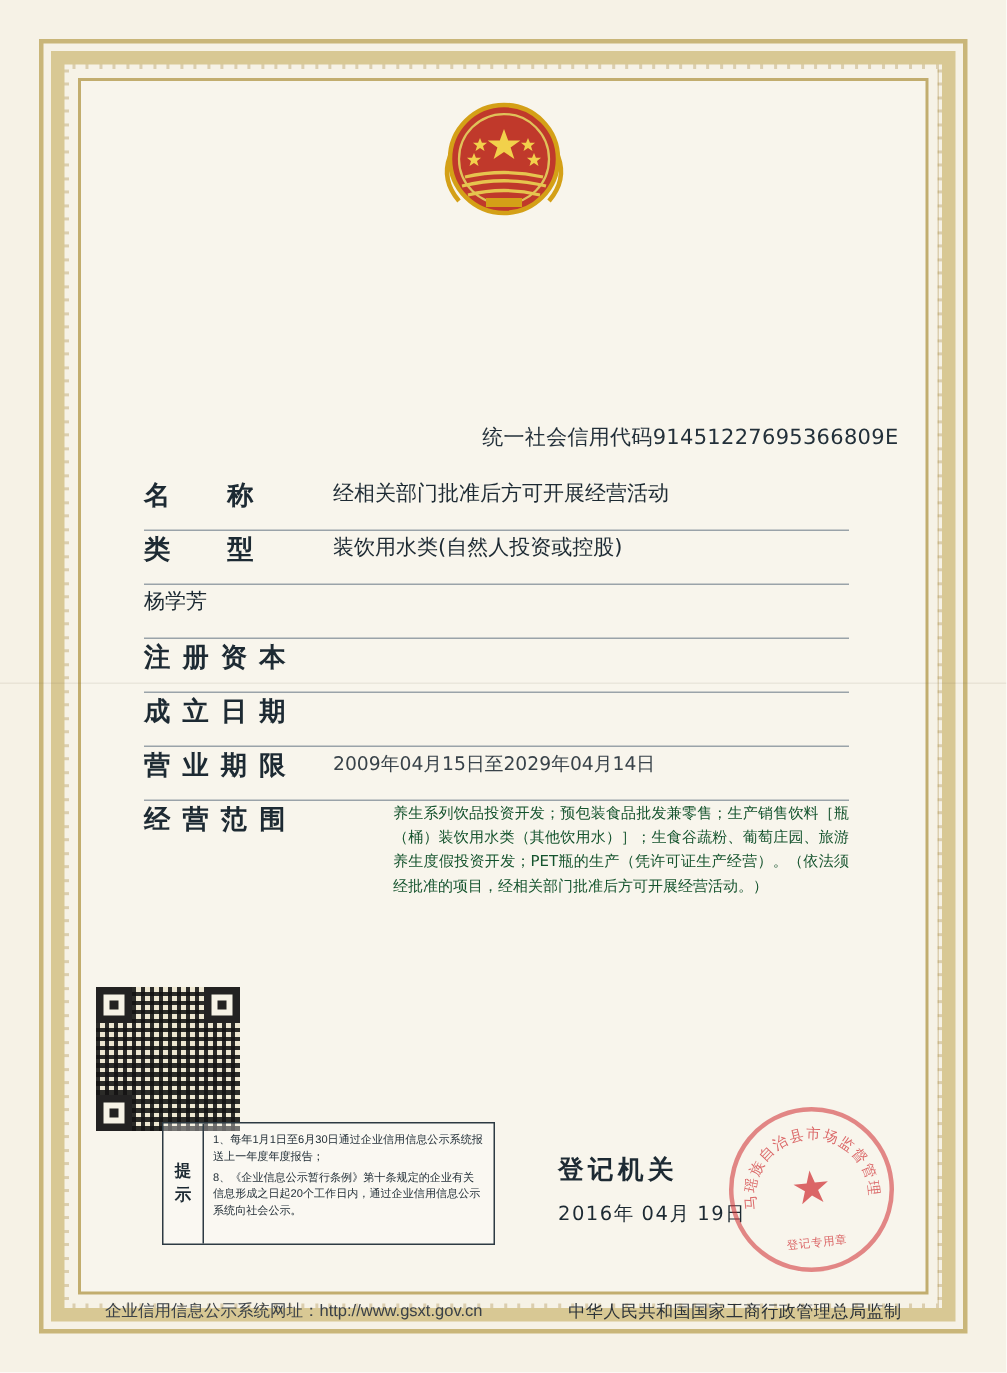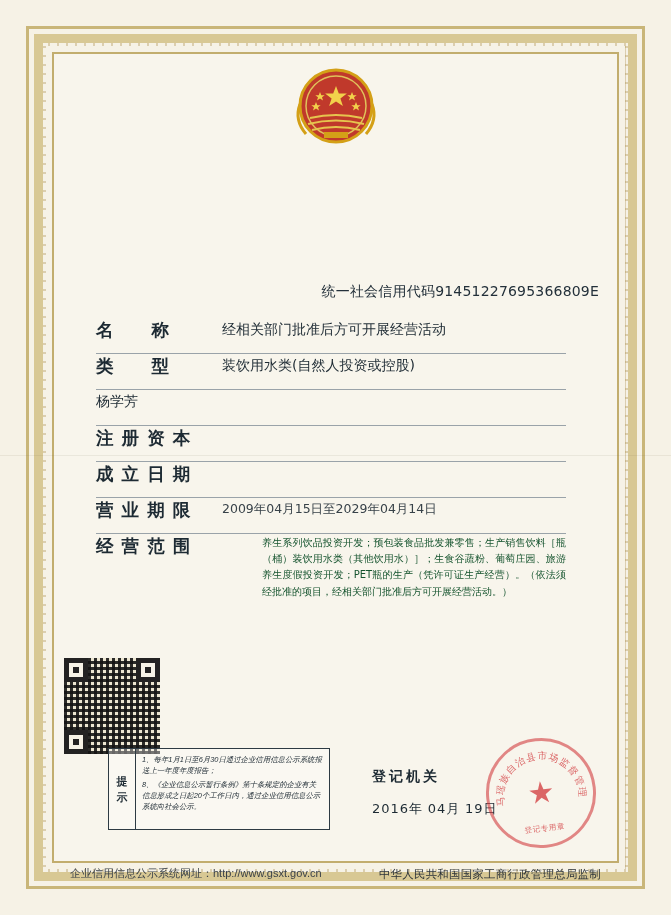--- a/index.html
+++ b/index.html
@@ -220,28 +220,28 @@
     line-height: 1.5;
     letter-spacing: 0;
   }
   .notice-body {
     flex: 1;
     padding: 5px 6px;
     font-size: 7.4px;
     line-height: 1.5;
     color: #1d2a33;
   }
-  .notice-body p { margin: 0 0 3px 0; font-style: italic; }
+  .notice-body p { margin: 0 0 3px 0; }
 
   
   .reg-auth {
     position: absolute;
     left: 372px;
     top: 768px;
-    font-size: 14px;
+    font-size: 17px;
     font-weight: bold;
     letter-spacing: 3px;
     color: #1d2a33;
     font-family: "DejaVu Sans", "Liberation Sans", sans-serif;
   }
   .reg-date {
     position: absolute;
     left: 372px;
     top: 800px;
     font-size: 13px;

